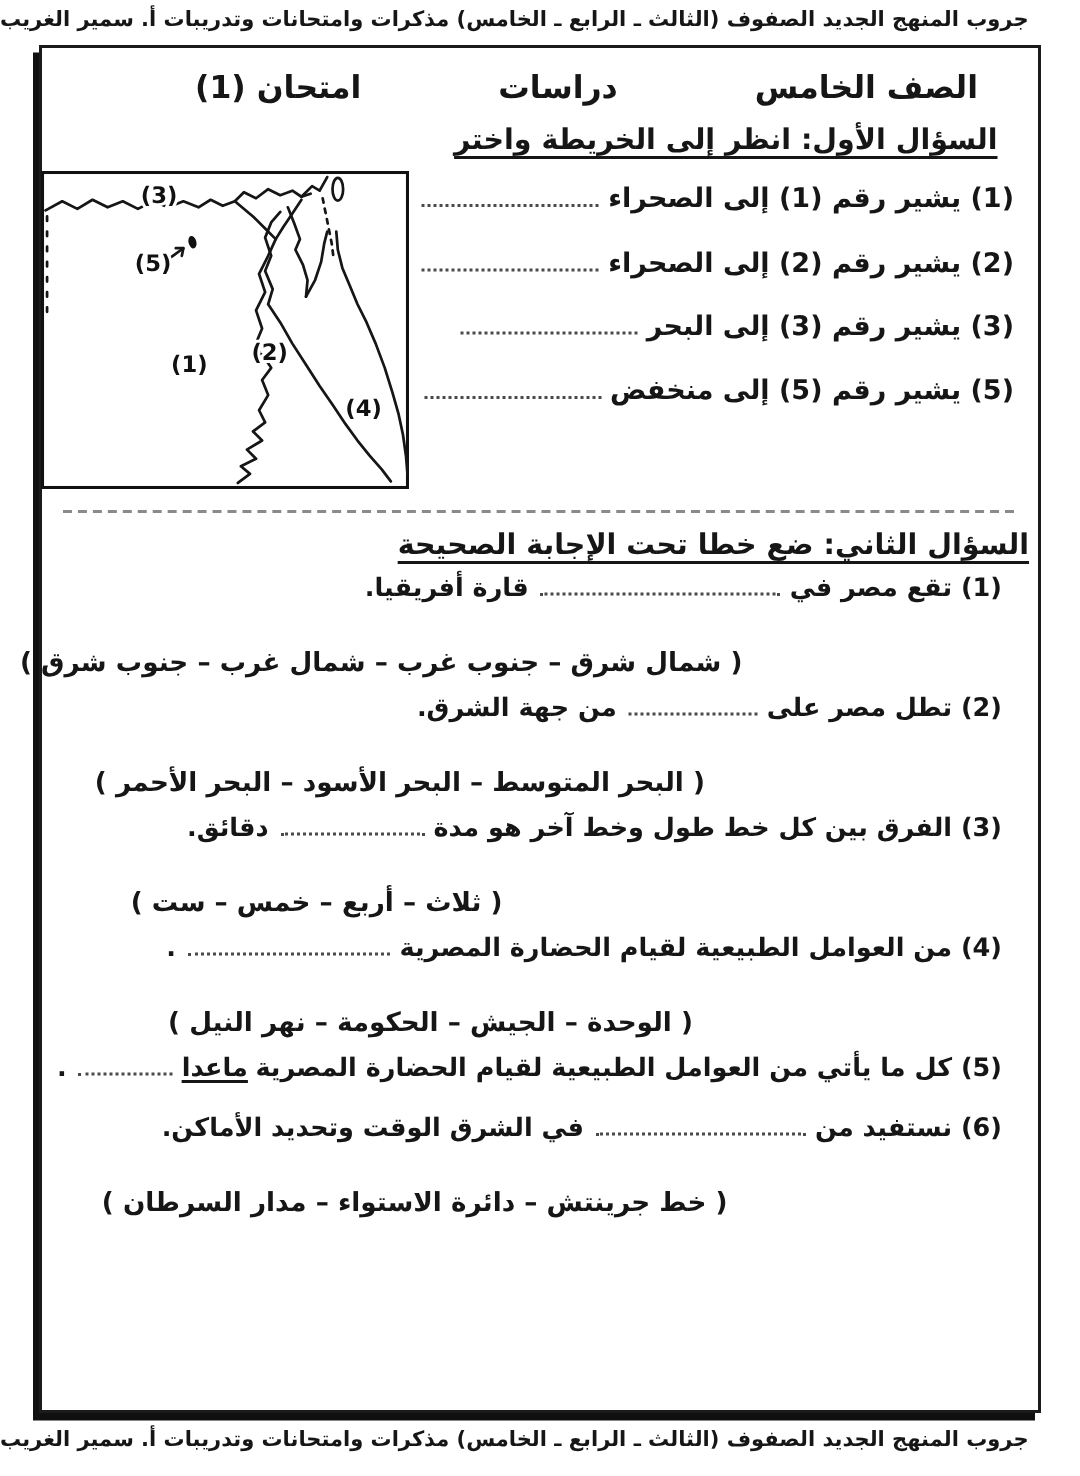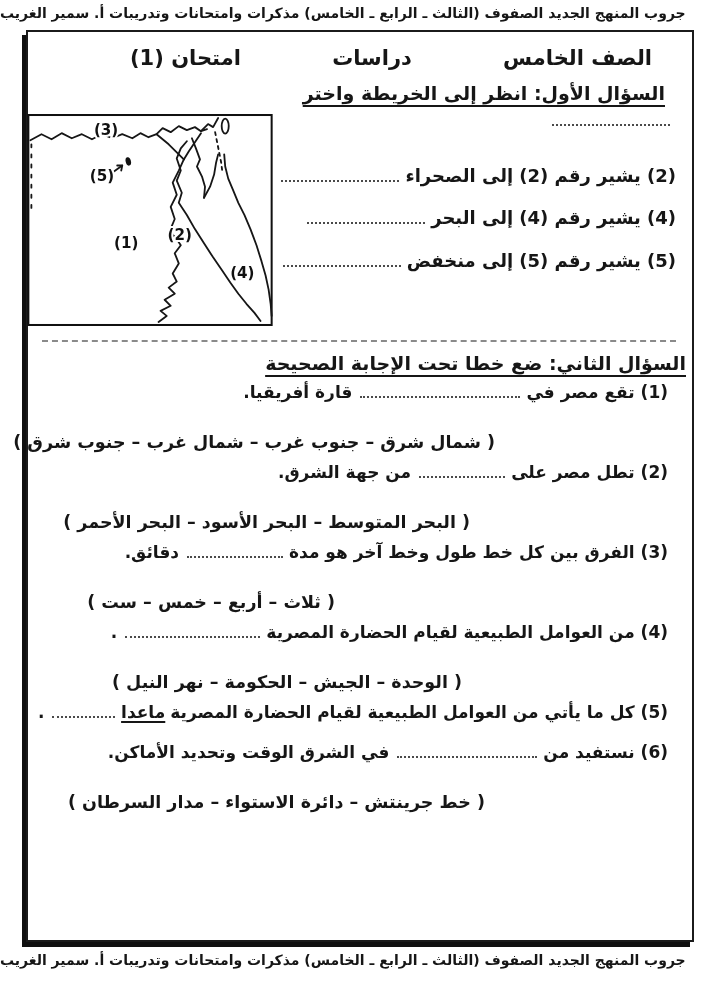--- a/index.html
+++ b/index.html
@@ -72,28 +72,29 @@
     <span>الصف الخامس</span>
     <span>دراسات</span>
     <span>امتحان (1)</span>
   </div>
 
   <div class="q-heading">السؤال الأول: انظر إلى الخريطة واختر</div>
 
   <div class="q1-body">
     <div class="q1-items">
       <div class="q1-row">
+        <span>(1) يشير رقم (1) إلى الصحراء</span>
           <span class="blank"></span>
       </div>
       <div class="q1-row">
         <span>(2) يشير رقم (2) إلى الصحراء</span>
           <span class="blank"></span>
       </div>
       <div class="q1-row">
-        <span>(4) يشير رقم (4) إلى البحر</span>
+        <span>(3) يشير رقم (3) إلى البحر</span>
           <span class="blank"></span>
       </div>
       <div class="q1-row">
         <span>(5) يشير رقم (5) إلى منخفض</span>
           <span class="blank"></span>
       </div>
     </div>
 
     <div class="map-wrap">
       <svg width="246" height="212" viewBox="0 0 243 210" xmlns="http://www.w3.org/2000/svg">

